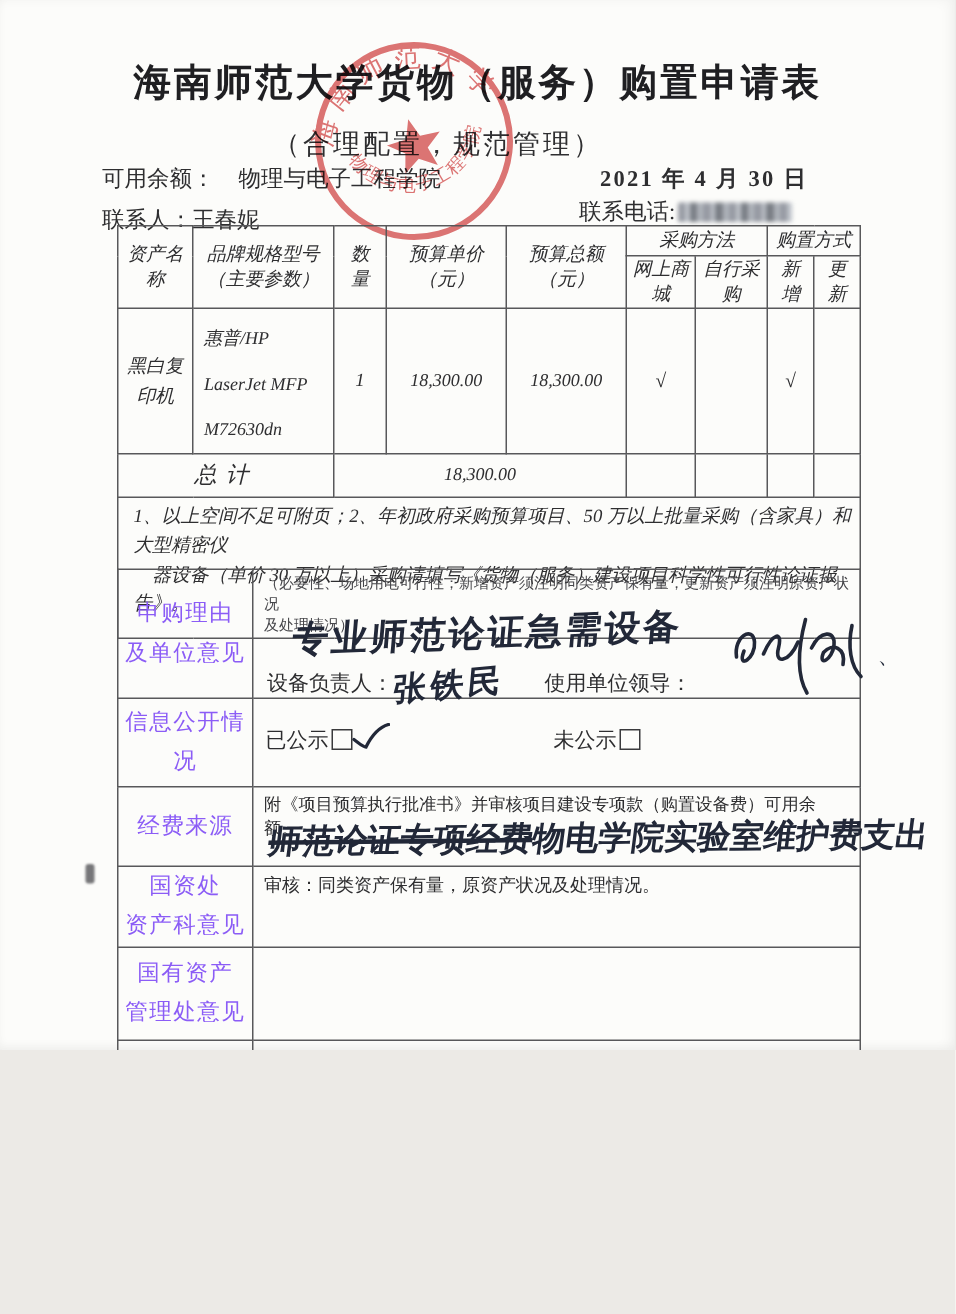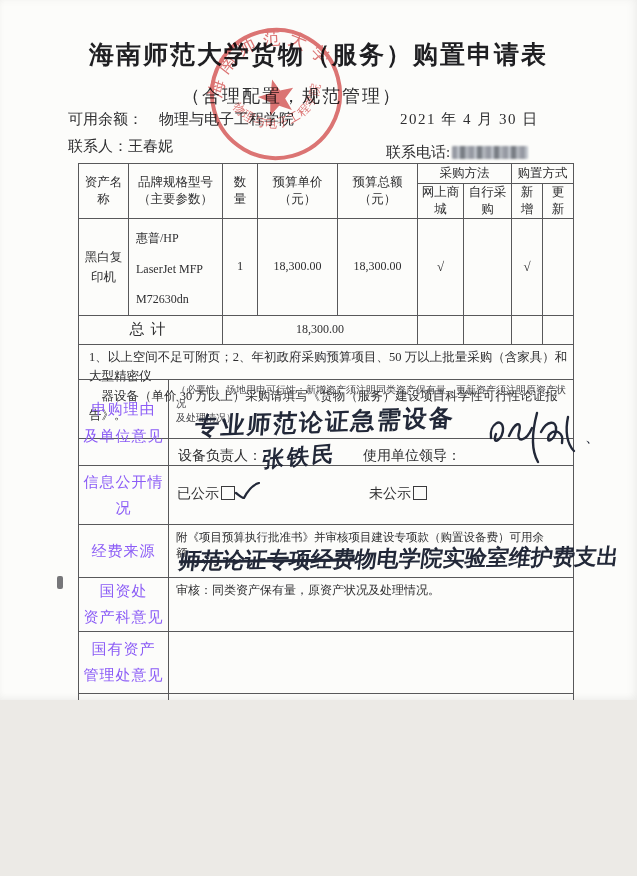--- a/index.html
+++ b/index.html
@@ -11,35 +11,35 @@
   }
   .abs{position:absolute;}
   .title{top:38px; left:0; width:100%; text-align:center;
     font-family:"Liberation Sans", sans-serif; font-weight:bold;
     font-size:25px; letter-spacing:2px; color:#1f1f22;}
   .subtitle{top:84px; left:0; width:584px; text-align:center;
     font-size:18px; letter-spacing:2px;}
   .meta{font-size:15px; white-space:nowrap;}
   .m-unitline{top:110px; left:68px;}
   .m-unit{margin-left:16px;}
-  .m-date{top:110px; left:400px; letter-spacing:1.5px;}
+  .m-date{top:110px; left:400px; letter-spacing:1.5px;font-weight:bold;}
   .m-contact{top:137px; left:68px;}
-  .m-phone{top:143px; left:386px;}
+  .m-phone{top:132px; left:386px;}
   .redact{display:inline-block; width:76px; height:13px; margin-left:2px;
     vertical-align:-2px; border-radius:1px; opacity:.75;
     background:repeating-linear-gradient(90deg,#757a86 0 5px,#aab0ba 5px 8px,#4e545e 8px 13px,#969ca6 13px 17px);
     filter:blur(1.3px);}
   
   .stamp{top:24px; left:206px; width:140px; height:140px;
     transform:rotate(-15deg); mix-blend-mode:multiply; opacity:.8; pointer-events:none;}
   
   table{border-collapse:collapse; table-layout:fixed; position:absolute;}
   td,th{border:1px solid #58585a; font-weight:normal; padding:0;
     text-align:center; vertical-align:middle; overflow:visible;}
-  .t1{left:78px; top:163px; width:495px; font-size:12.5px; border:1.5px solid #4c4c4e;}
+  .t1{left:78px; top:150px; width:495px; font-size:12.5px; border:1.5px solid #4c4c4e;font-style:italic;}
   .t2{left:78px; top:379px; width:495px; font-size:12.5px; border:1.5px solid #4c4c4e;}
   .pre{white-space:pre-line;}
   .c-brand{text-align:left; vertical-align:top; padding:4px 3px 0 7px;
     line-height:2.55; font-size:12px;margin-top:48px;}
   .c-check{font-size:13px;}
   .c-note{text-align:left; vertical-align:top; padding:3px 4px 13px 10px;
     line-height:1.55;}
   .c-total-label{font-size:15px; letter-spacing:6px;text-align:center;}
   .lbl{font-size:15px; letter-spacing:1px; line-height:1.75; color:#8b5cf6;}
   .cnt{position:relative; text-align:left; vertical-align:top;}

